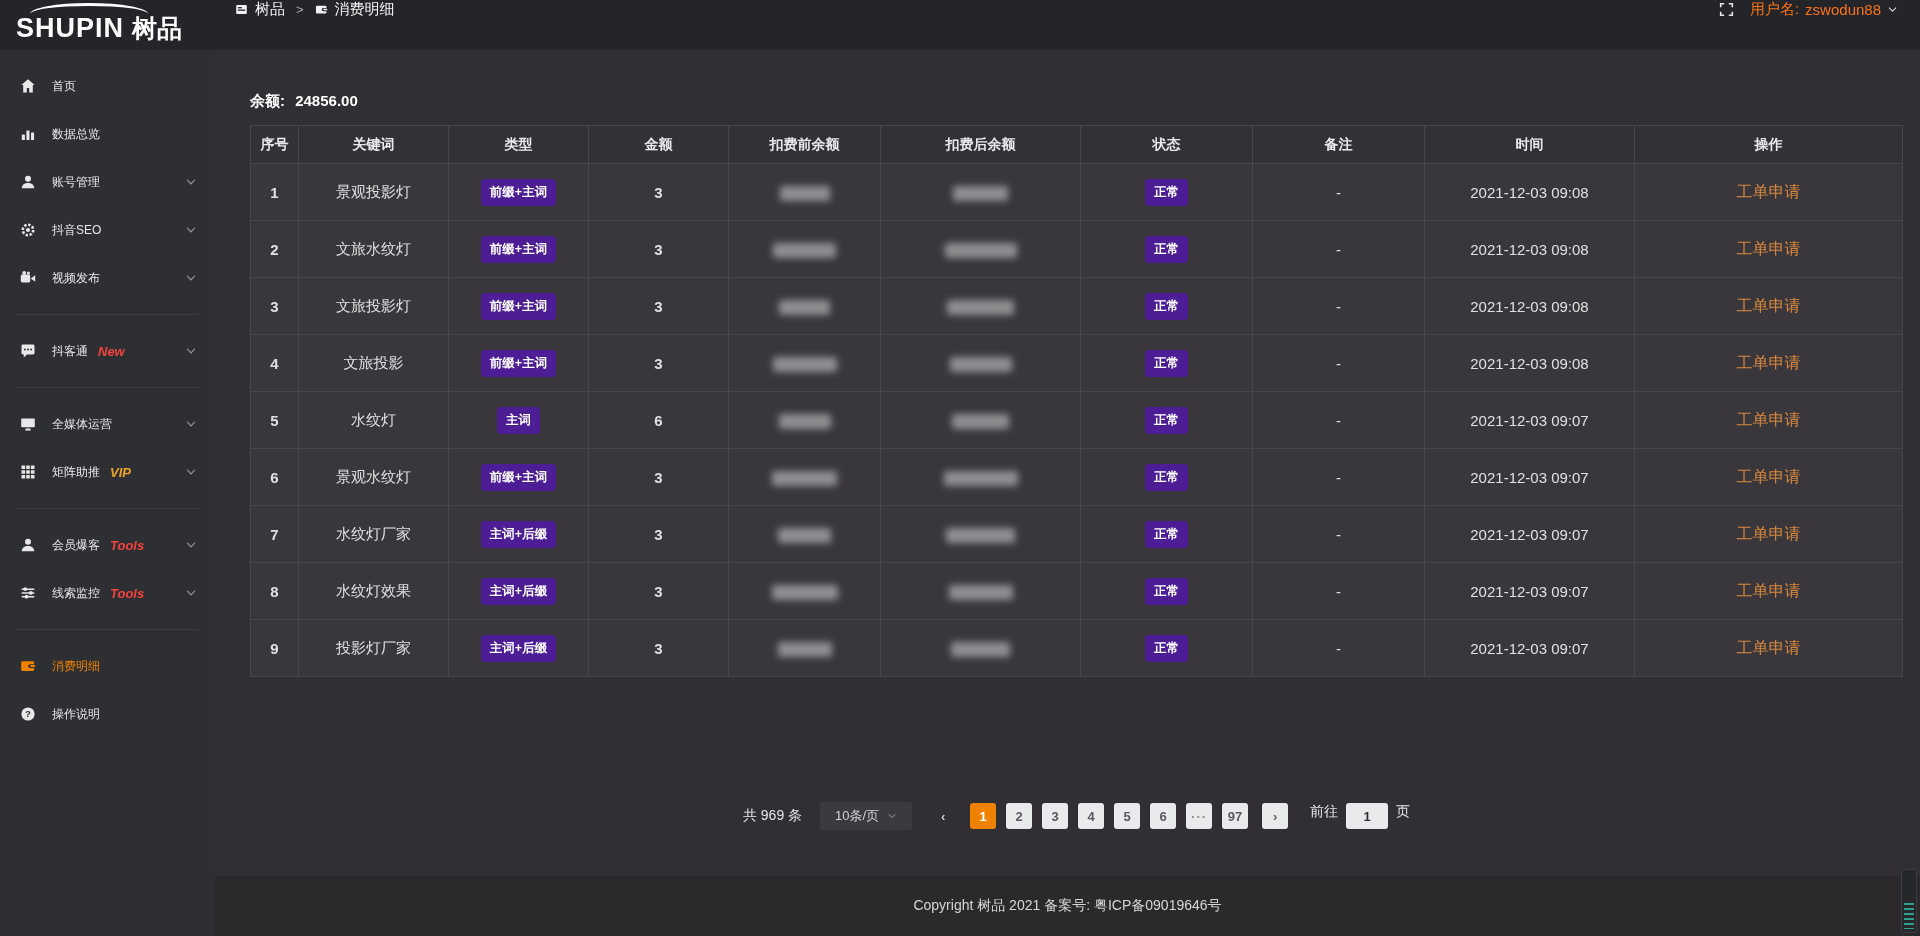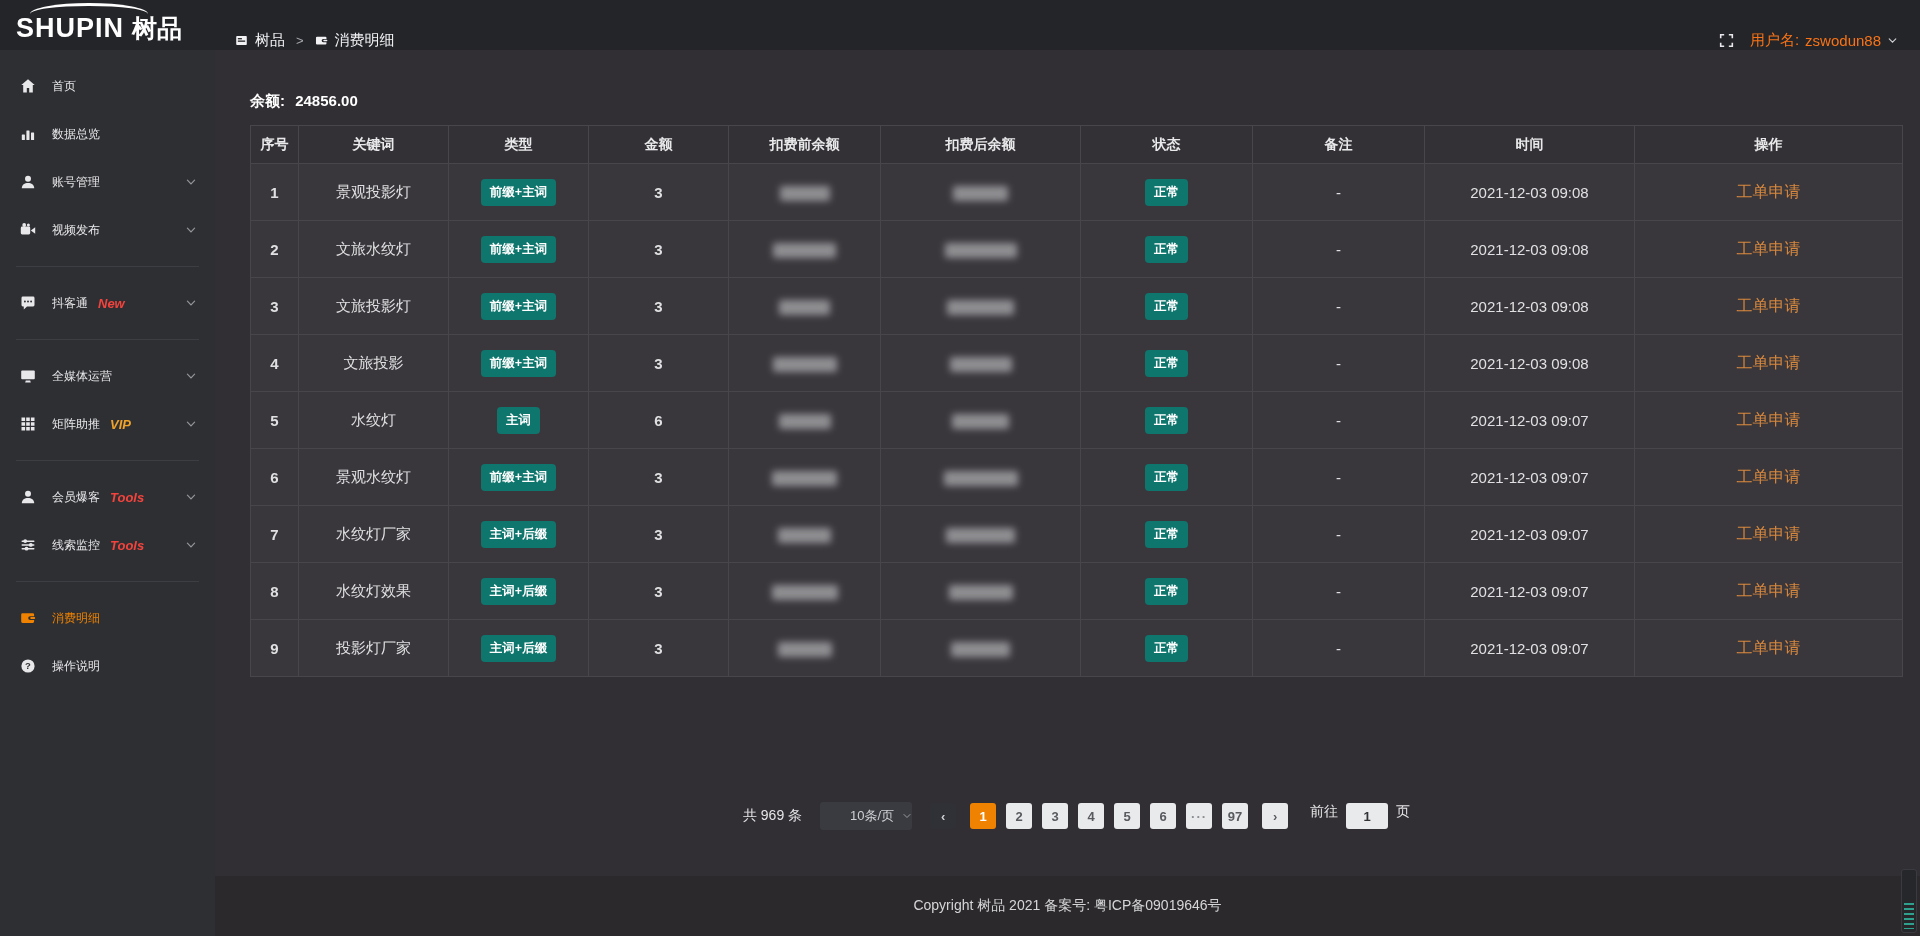--- a/index.html
+++ b/index.html
@@ -1,21 +1,21 @@
 <!DOCTYPE html>
 <html><head>
 <meta charset="utf-8">
 <style>
   * { margin:0; padding:0; box-sizing:border-box; }
   html,body { width:1920px; height:936px; overflow:hidden;
     font-family:"Liberation Sans","DejaVu Sans",sans-serif; background:#322f34; }
 
   
   .topbar { position:relative; height:50px; width:100%; background:#242529;
-    display:flex; align-items:flex-end; z-index:5; }
+    display:flex; align-items:flex-start; z-index:5; }
   .logo { width:215px; height:50px; position:relative; padding-left:16px;
     display:flex; align-items:center; color:#fff; flex:0 0 auto; }
   .logo-arc { position:absolute; top:3px; left:30px; width:118px; height:11px;
     border-top:3px solid #fff; border-radius:50% 50% 0 0 / 100% 100% 0 0; }
   .logo-en { font-size:27px; font-weight:900; letter-spacing:1px; margin-top:6px; }
   .logo-cn { font-size:25px; font-weight:700; margin-left:8px; margin-top:6px; }
   .breadcrumb { display:flex; align-items:center; margin-left:20px; color:#f2f2f4; font-size:15px; }
   .crumb { display:flex; align-items:center; gap:7px; cursor:default; }
   .crumb .icon { display:flex; }
   .crumb-sep { margin:0 11px; color:#a8a9ae; font-size:13px; }
@@ -44,33 +44,33 @@
   .balance { margin-top:16px; color:#fff; font-size:15px; font-weight:700; }
   .balance b { margin-left:6px; }
 
   table.data { width:100%; border-collapse:collapse; margin-top:14px; table-layout:fixed; }
   table.data th { height:38px; background:#333135; color:#e9e9eb; font-size:14px;
     font-weight:700; border:1px solid #49464b; }
   table.data td { height:57px; background:#3a373c; color:#e0e0e2; font-size:15px;
     text-align:center; border:1px solid #49464b; }
   td.c-num { color:#fff; font-weight:700; font-size:14px; }
   td.c-amount { color:#fff; font-weight:700; }
-  .type-badge, .status-badge { display:inline-block; background:#0f766e; color:#fff;
+  .type-badge, .status-badge { display:inline-block; background:#4c1d95; color:#fff;
     font-size:12.5px; font-weight:700; padding:5px 9px; border-radius:4px; }
   .blob { display:inline-block; height:15px; border-radius:2px; background:#98989b;
     filter:blur(3.5px); opacity:.9; vertical-align:middle; }
   .action-link { color:#d8883d; font-size:16px; cursor:pointer; }
   td.c-remark { color:#c9c9cc; }
   td.c-time { font-size:14.5px; }
 
   
   .pagination { margin-top:125px; display:flex; align-items:center; justify-content:center;
     gap:14px; color:#e5e5e7; font-size:14px; }
   .pg-size { width:92px; height:28px; background:#3a3b40; border-radius:3px; color:#cfd0d3;
-    font-size:13px; display:flex; align-items:center; justify-content:flex-end; gap:8px;
+    font-size:13px; display:flex; align-items:center; justify-content:center; gap:8px;
     cursor:pointer; margin:0 4px; }
   .pg-btn { min-width:26px; height:26px; padding:0 4px; border-radius:3px; border:none;
     background:#e9eaec; color:#585a5f; font-size:13px; font-weight:700; cursor:pointer;
     display:flex; align-items:center; justify-content:center; }
   .pg-btn.prev { background:#303136; color:#cfd0d3; }
   .pg-btn.active { background:#ef8200; color:#fff; }
   .pg-btn.dots { color:#8a8c90; letter-spacing:1px; }
   .pg-goto { margin-left:8px; display:flex; align-items:flex-start; gap:8px; }
   .pg-input { width:42px; height:26px; border:none; border-radius:3px; background:#e9eaec;
     text-align:center; color:#303236; font-size:13px; font-weight:700;
@@ -157,20 +157,34 @@
         <span class="lbl">数据总览</span>
       </div>
       <div class="side-item">
         <span class="icon">
           <svg viewBox="0 0 16 16" width="16" height="16" fill="currentColor">
             <circle cx="8" cy="4.8" r="3"></circle>
             <path d="M1.8 14.2c0-3.4 2.8-5.2 6.2-5.2s6.2 1.8 6.2 5.2z"></path>
           </svg>
         </span>
         <span class="lbl">账号管理</span>
+        <span class="chev">
+          <svg viewBox="0 0 16 16" width="12" height="12" fill="currentColor">
+            <path d="M3.2 5.6 8 10.4l4.8-4.8" fill="none" stroke="currentColor" stroke-width="1.6" stroke-linecap="round"></path>
+          </svg>
+        </span>
+      </div>
+      <div class="side-item">
+        <span class="icon">
+          <svg viewBox="0 0 16 16" width="16" height="16" fill="currentColor">
+            <circle cx="8" cy="8" r="5.2" fill="none" stroke="currentColor" stroke-width="2.6" stroke-dasharray="2.4 1.6"></circle>
+            <circle cx="8" cy="8" r="2.1"></circle>
+          </svg>
+        </span>
+        <span class="lbl">抖音SEO</span>
         <span class="chev">
           <svg viewBox="0 0 16 16" width="12" height="12" fill="currentColor">
             <path d="M3.2 5.6 8 10.4l4.8-4.8" fill="none" stroke="currentColor" stroke-width="1.6" stroke-linecap="round"></path>
           </svg>
         </span>
       </div>
       <div class="side-item">
         <span class="icon">
           <svg viewBox="0 0 16 16" width="16" height="16" fill="currentColor">
             <circle cx="4.2" cy="3" r="1.9"></circle>

